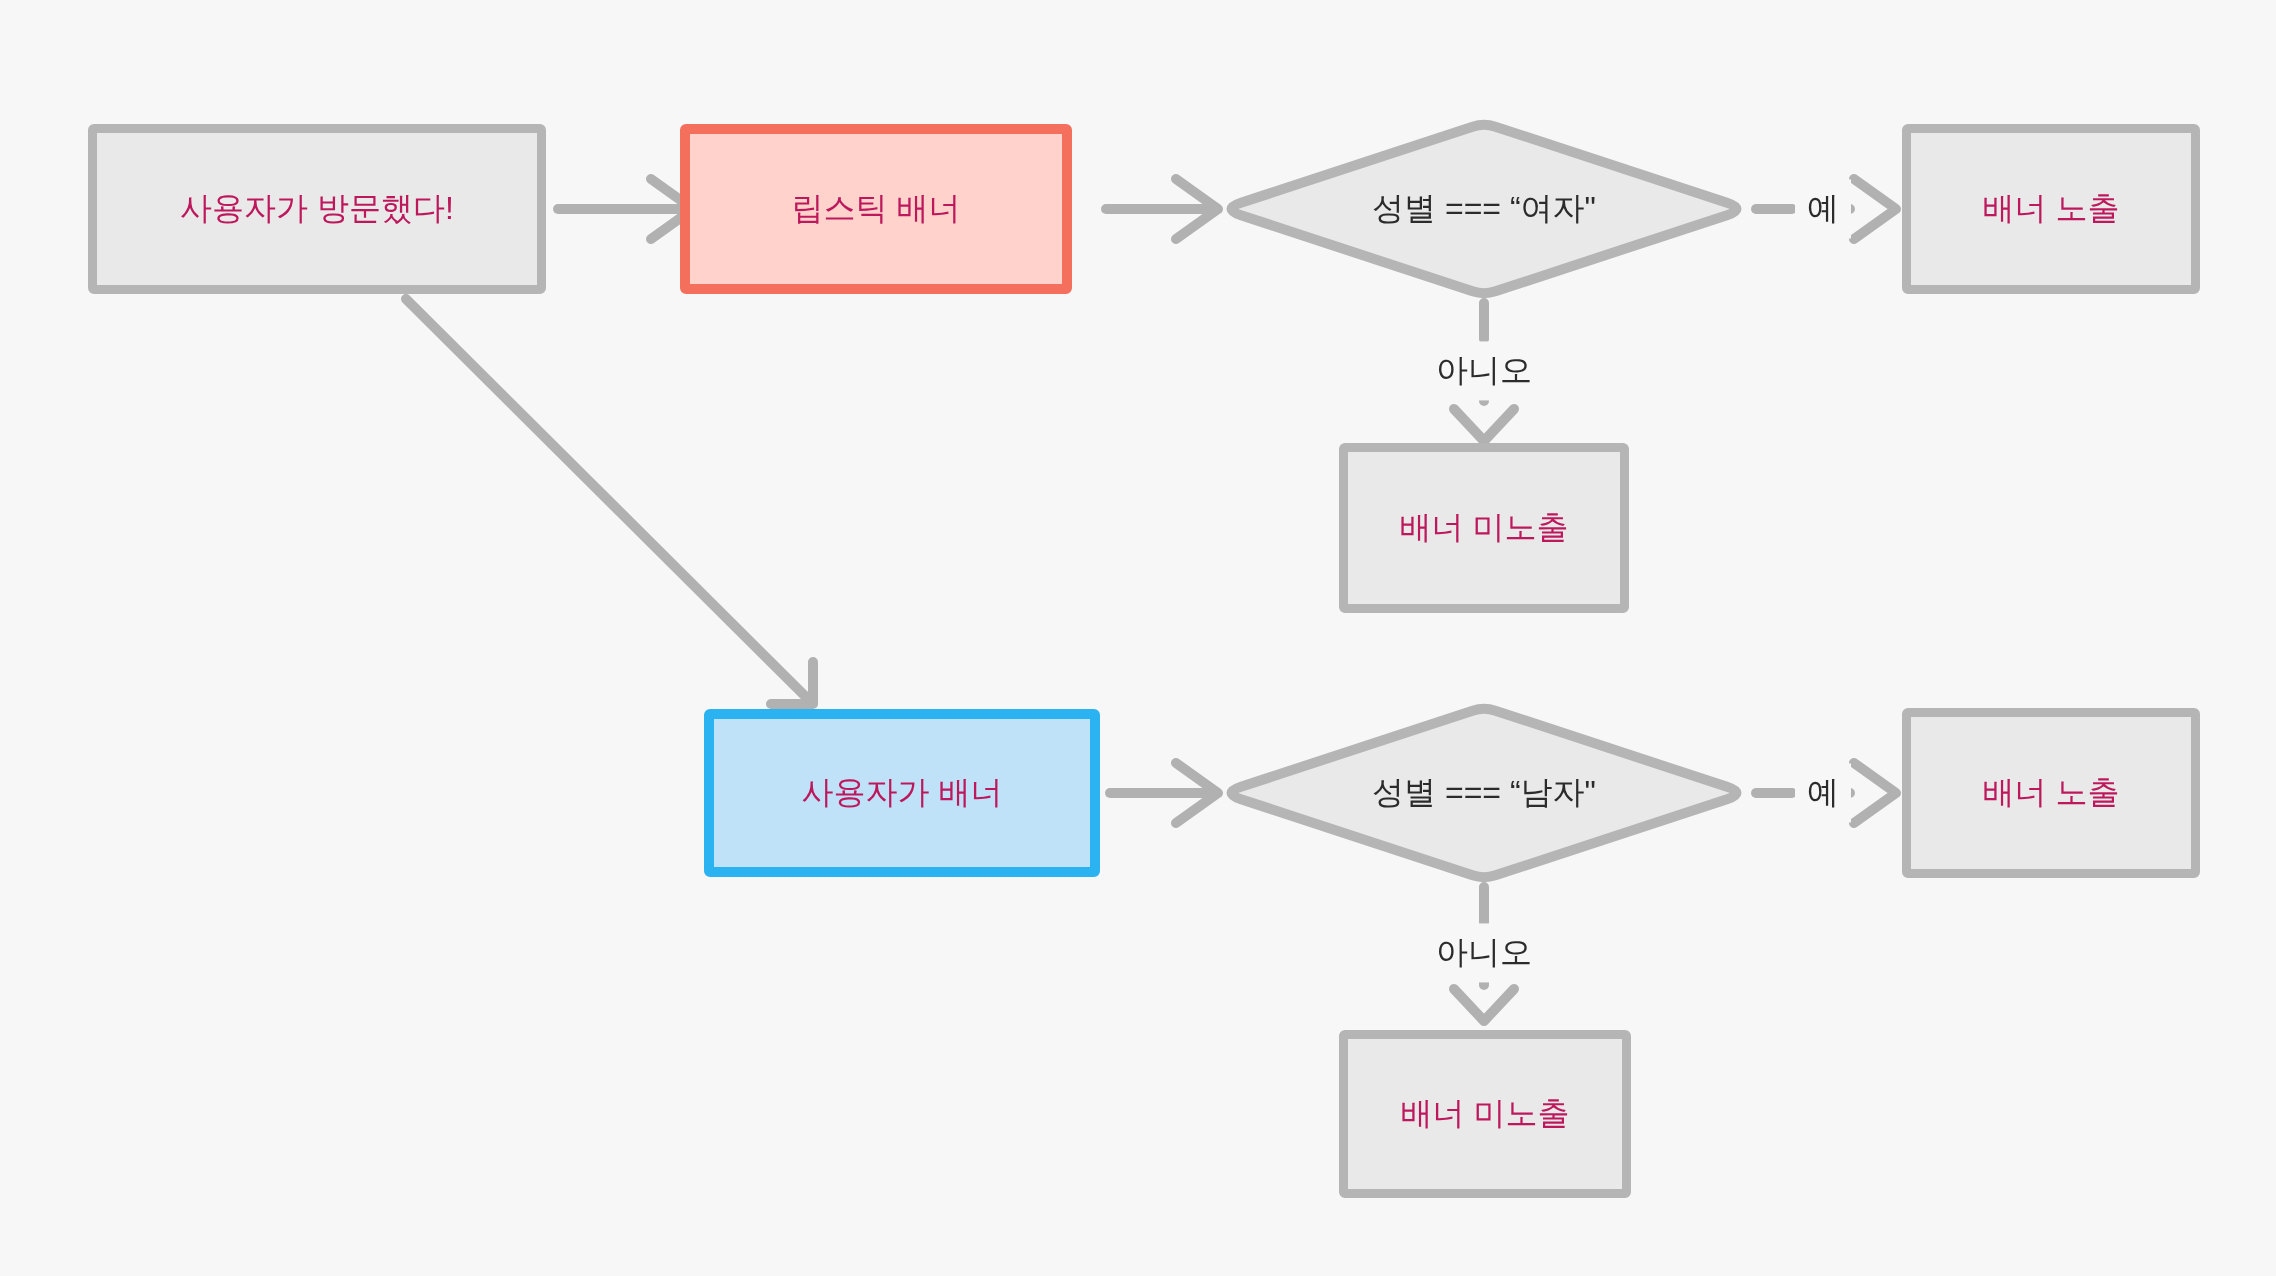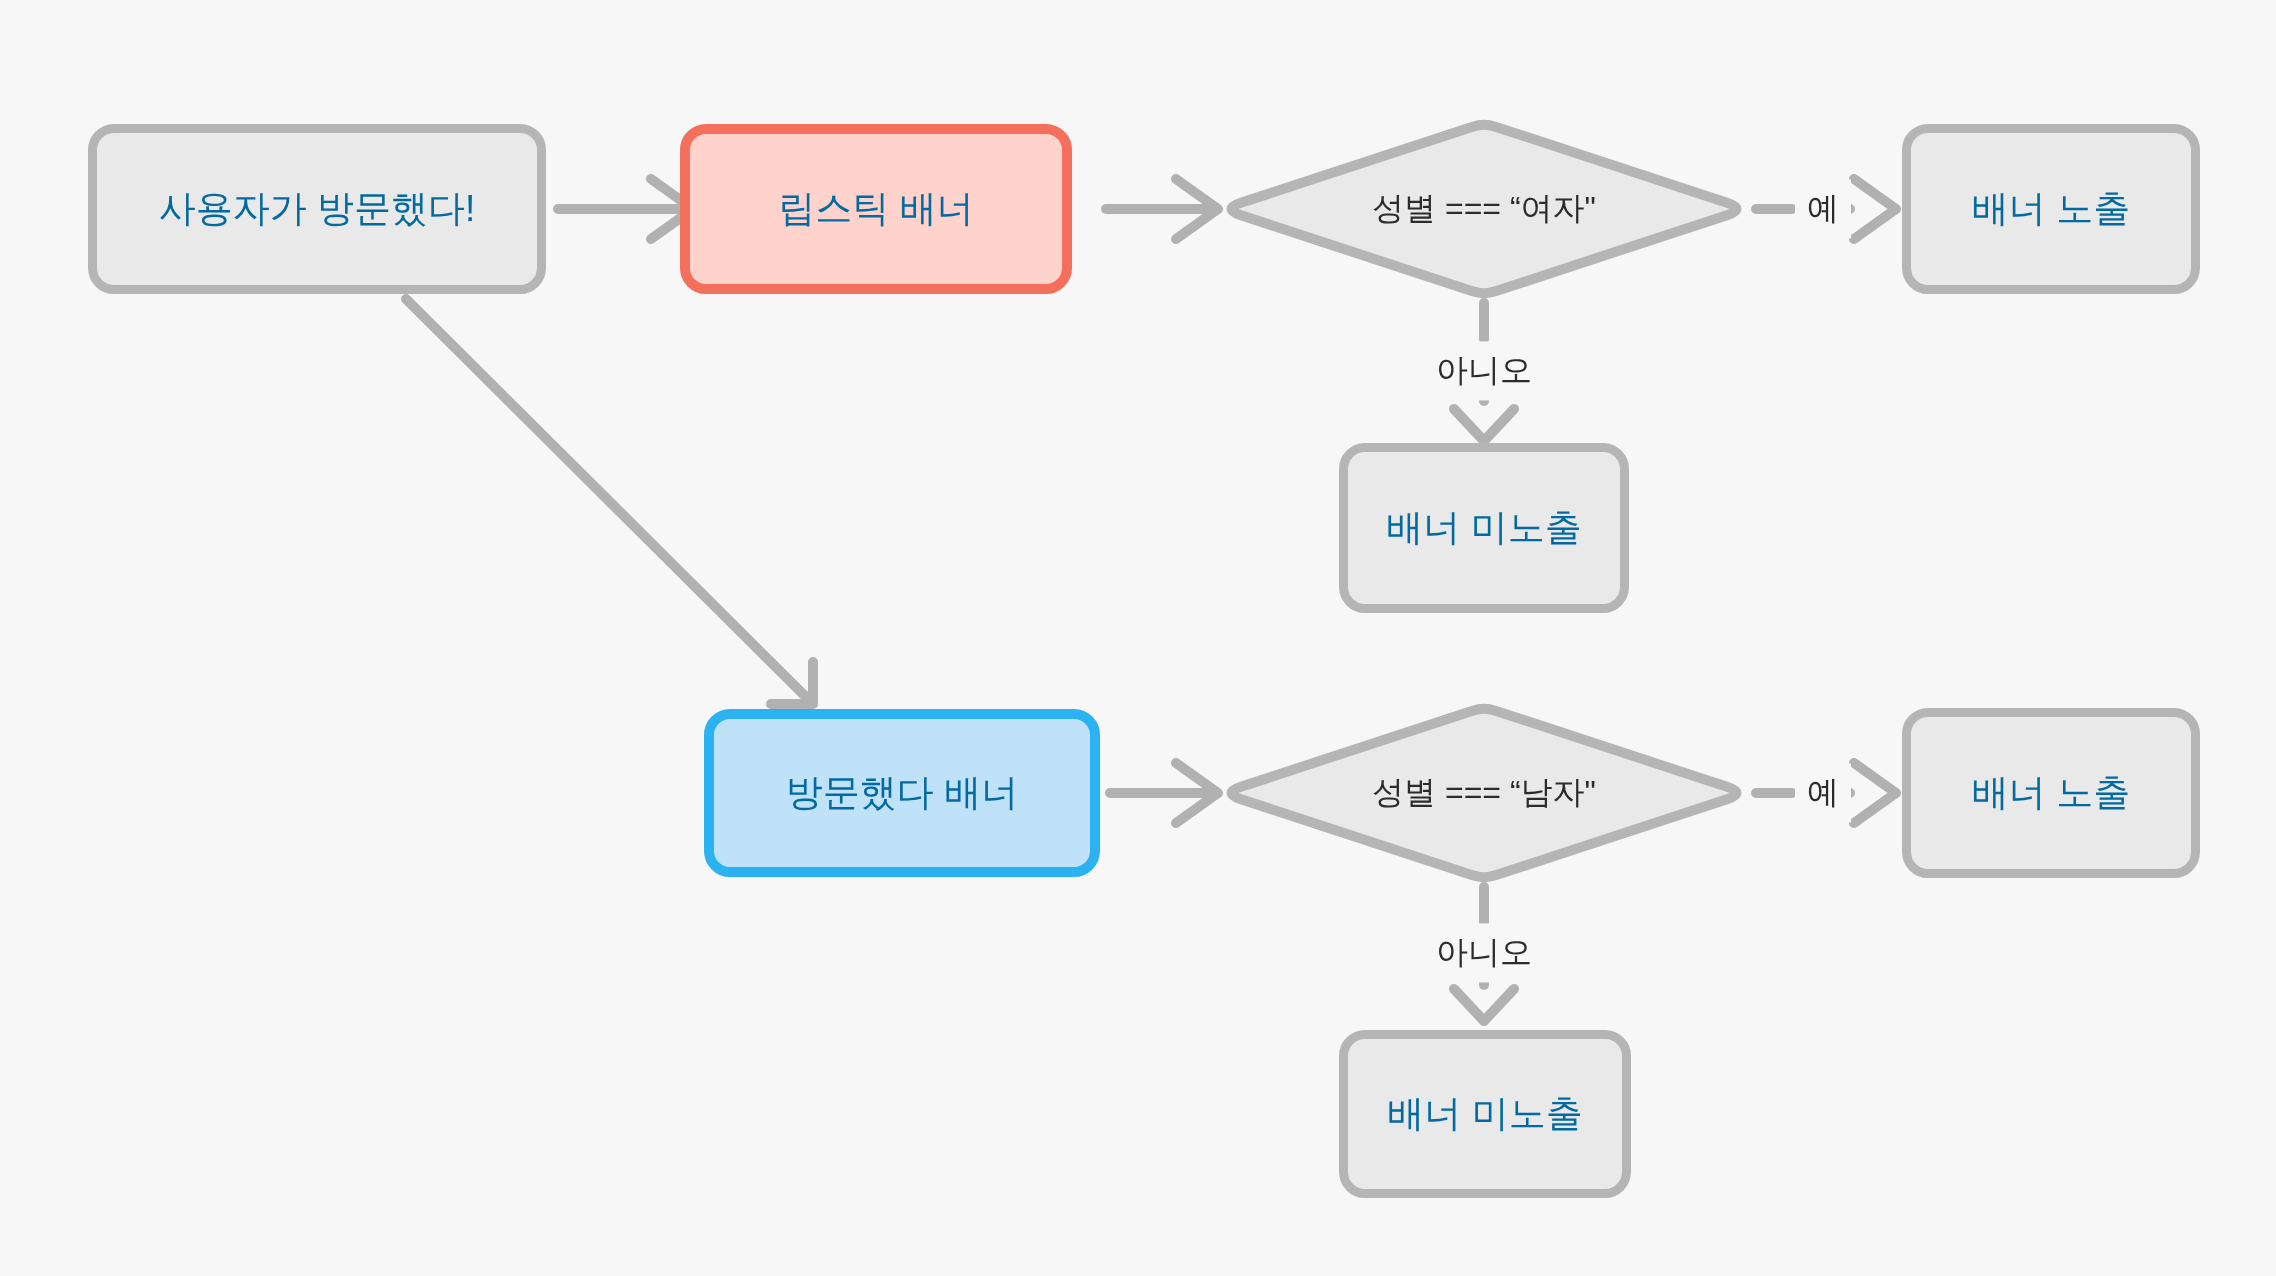--- a/index.html
+++ b/index.html
@@ -39,24 +39,24 @@
     stroke-linejoin: round;
   }
   .node {
     position: absolute;
     box-sizing: border-box;
     display: flex;
     align-items: center;
     justify-content: center;
     background: #e9e9e9;
     border: 9px solid #b5b5b5;
-    border-radius: 26px;
-    font-size: 37px;
+    border-radius: 6px;
+    font-size: 32px;
     font-weight: 500;
-    color: #0369a1;
+    color: #be185d;
     text-align: center;
     white-space: nowrap;
   }
   .node.lipstick {
     background: #ffd3cc;
     border: 10px solid #f4705c;
   }
   .node.shaving {
     background: #bfe2f8;
     border: 10px solid #2bb3f1;
@@ -133,21 +133,21 @@
   </svg>
 
   <div class="node" style="left:88px; top:124px; width:458px; height:170px;">사용자가 방문했다!</div>
 
   <div class="node lipstick" style="left:680px; top:124px; width:392px; height:170px;">립스틱 배너</div>
 
   <div class="node" style="left:1902px; top:124px; width:298px; height:170px;">배너 노출</div>
 
   <div class="node" style="left:1339px; top:443px; width:290px; height:170px;">배너 미노출</div>
 
-  <div class="node shaving" style="left:704px; top:709px; width:396px; height:168px;">방문했다 배너</div>
+  <div class="node shaving" style="left:704px; top:709px; width:396px; height:168px;">사용자가 배너</div>
 
   <div class="node" style="left:1902px; top:708px; width:298px; height:170px;">배너 노출</div>
 
   <div class="node" style="left:1339px; top:1030px; width:292px; height:168px;">배너 미노출</div>
 
   <div class="diamond-label" style="left:1484px; top:209px;">성별 === “여자"</div>
 
   <div class="diamond-label" style="left:1484px; top:793px;">성별 === “남자"</div>
 
   <div class="edge-label" style="left:1823px; top:209px;">예</div>

